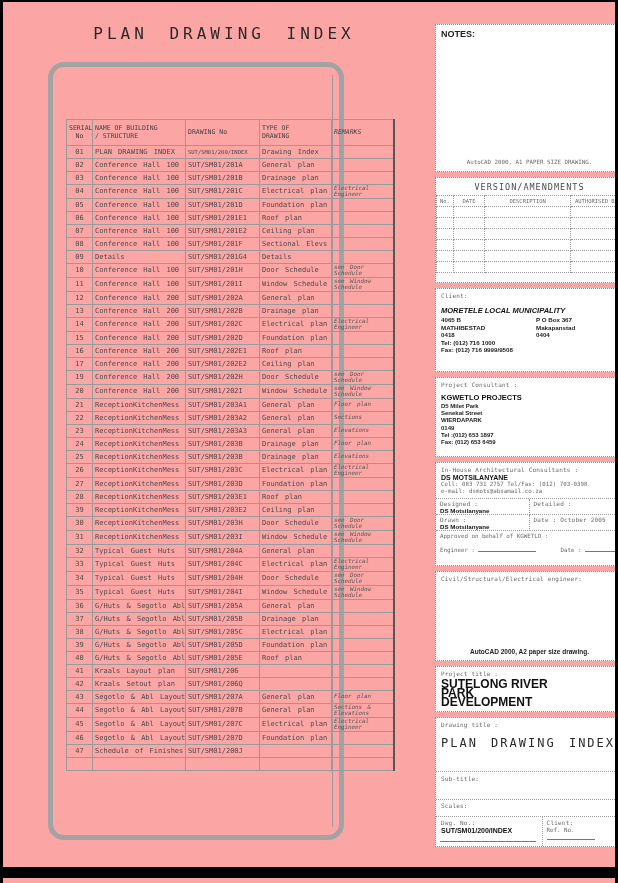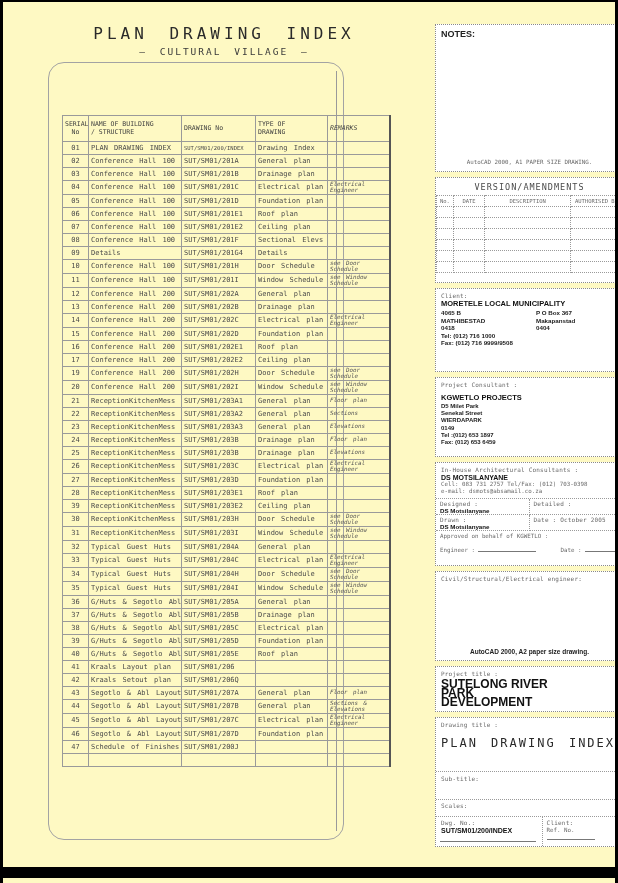--- a/index.html
+++ b/index.html
@@ -1,36 +1,36 @@
 <!DOCTYPE html>
 <html><head>
 <meta charset="utf-8">
 <style>
   * { margin:0; padding:0; box-sizing:border-box; }
   html,body { background:#e8e8e8; }
   body { font-family:"DejaVu Sans Mono", monospace; }
   .sheet {
-    position:relative; width:618px; height:883px; background:#fef9c3;
+    position:relative; width:618px; height:883px; background:#fca5a5;
     border-left:3px solid #000; border-top:2px solid #000; border-right:3px solid #000;
     overflow:hidden;
   }
   .bottom-bar { position:absolute; left:0; right:0; bottom:5px; height:11px; background:#000; }
 
   
   .main-title {
     position:absolute; left:45px; top:22px; width:352px; text-align:center;
     font-size:16px; letter-spacing:4px; word-spacing:8px; color:#2a2a2a;
   }
   .sub-title {
     position:absolute; left:45px; top:44px; width:352px; text-align:center;
     font-size:9.5px; letter-spacing:2px; word-spacing:5px; color:#3a3a3a;
   }
   .frame {
     position:absolute; left:45px; top:60px; width:296px; height:778px;
-    border:1px solid #a3a3a3; border-radius:16px;
+    border:5px solid #a3a3a3; border-radius:16px;
   }
   .frame .inner-edge {
     position:absolute; top:8px; bottom:8px; right:6px; width:1px; background:#9a9a9a;
   }
   table.index {
     position:absolute; left:13px; top:52px; width:327px;
     border-collapse:collapse; table-layout:fixed;
   }
   table.index th, table.index td {
     border:1px solid #9a9a9a; color:#4a4a4a; font-weight:normal;
@@ -59,21 +59,21 @@
   .notes-footer { position:absolute; bottom:6px; left:0; right:0; text-align:center; font-size:5.8px; color:#6a6a6a; }
 
   .amend-box { height:106px; }
   .amend-title { text-align:center; font-size:8.5px; color:#4a4a4a; letter-spacing:1px; padding:4px 0 3px; }
   table.amend { width:100%; border-collapse:collapse; table-layout:fixed; }
   table.amend th, table.amend td { border:1px dotted #9a9a9a; font-size:5.5px; color:#6a6a6a; font-weight:normal; padding:1px 2px; height:11px; }
   table.amend th { text-align:center; }
   .a-no{width:9%;} .a-date{width:17%;} .a-desc{width:46%;} .a-auth{width:28%;}
 
   .client-box { height:84px; padding:3px 5px; }
-  .client-name { font-family:"Liberation Sans", sans-serif; font-size:7.5px; font-weight:bold; color:#111; margin-top:0; }
+  .client-name { font-family:"Liberation Sans", sans-serif; font-size:7.5px; font-weight:bold; color:#111; margin-top:7px;font-style:italic; }
   .addr-cols { display:flex; margin-top:1px; }
   .addr-col { font-family:"Liberation Sans", sans-serif; font-size:6.2px; font-weight:bold; color:#222; line-height:7.5px; }
   .addr-col.first { width:95px; }
   .tel-lines { font-family:"Liberation Sans", sans-serif; font-size:6.2px; font-weight:bold; color:#222; line-height:7.5px; }
 
   .consult-box { height:80px; padding:3px 5px; }
   .consult-name { font-family:"Liberation Sans", sans-serif; font-size:7.5px; font-weight:bold; color:#111; margin-top:5px; }
   .consult-lines { font-family:"Liberation Sans", sans-serif; font-size:6px; font-weight:bold; color:#222; line-height:7.2px; margin-top:1px; }
 
   .inhouse-box { height:104px; }
@@ -107,21 +107,20 @@
   .dwg-underline { position:absolute; left:4px; right:6px; bottom:4px; border-bottom:1px solid #777; }
   .ref-line { position:absolute; bottom:5px; left:4px; font-size:5.8px; color:#6a6a6a; }
   .ref-line .sig-line { width:48px; }
 </style>
 </head>
 <body>
 
 <div class="sheet">
 
   <div class="main-title">PLAN DRAWING INDEX</div>
-  <div class="sub-title">– CULTURAL VILLAGE –</div>
 
   <div class="frame">
     <div class="inner-edge"></div>
     <table class="index">
       <thead>
         <tr>
           <th class="c-serial"><span>SERIAL</span><br><span>No</span></th>
           <th class="c-name"><span>NAME OF BUILDING</span><br><span>/ STRUCTURE</span></th>
           <th class="c-dwg"><span>DRAWING No</span></th>
           <th class="c-type"><span>TYPE OF</span><br><span>DRAWING</span></th>

